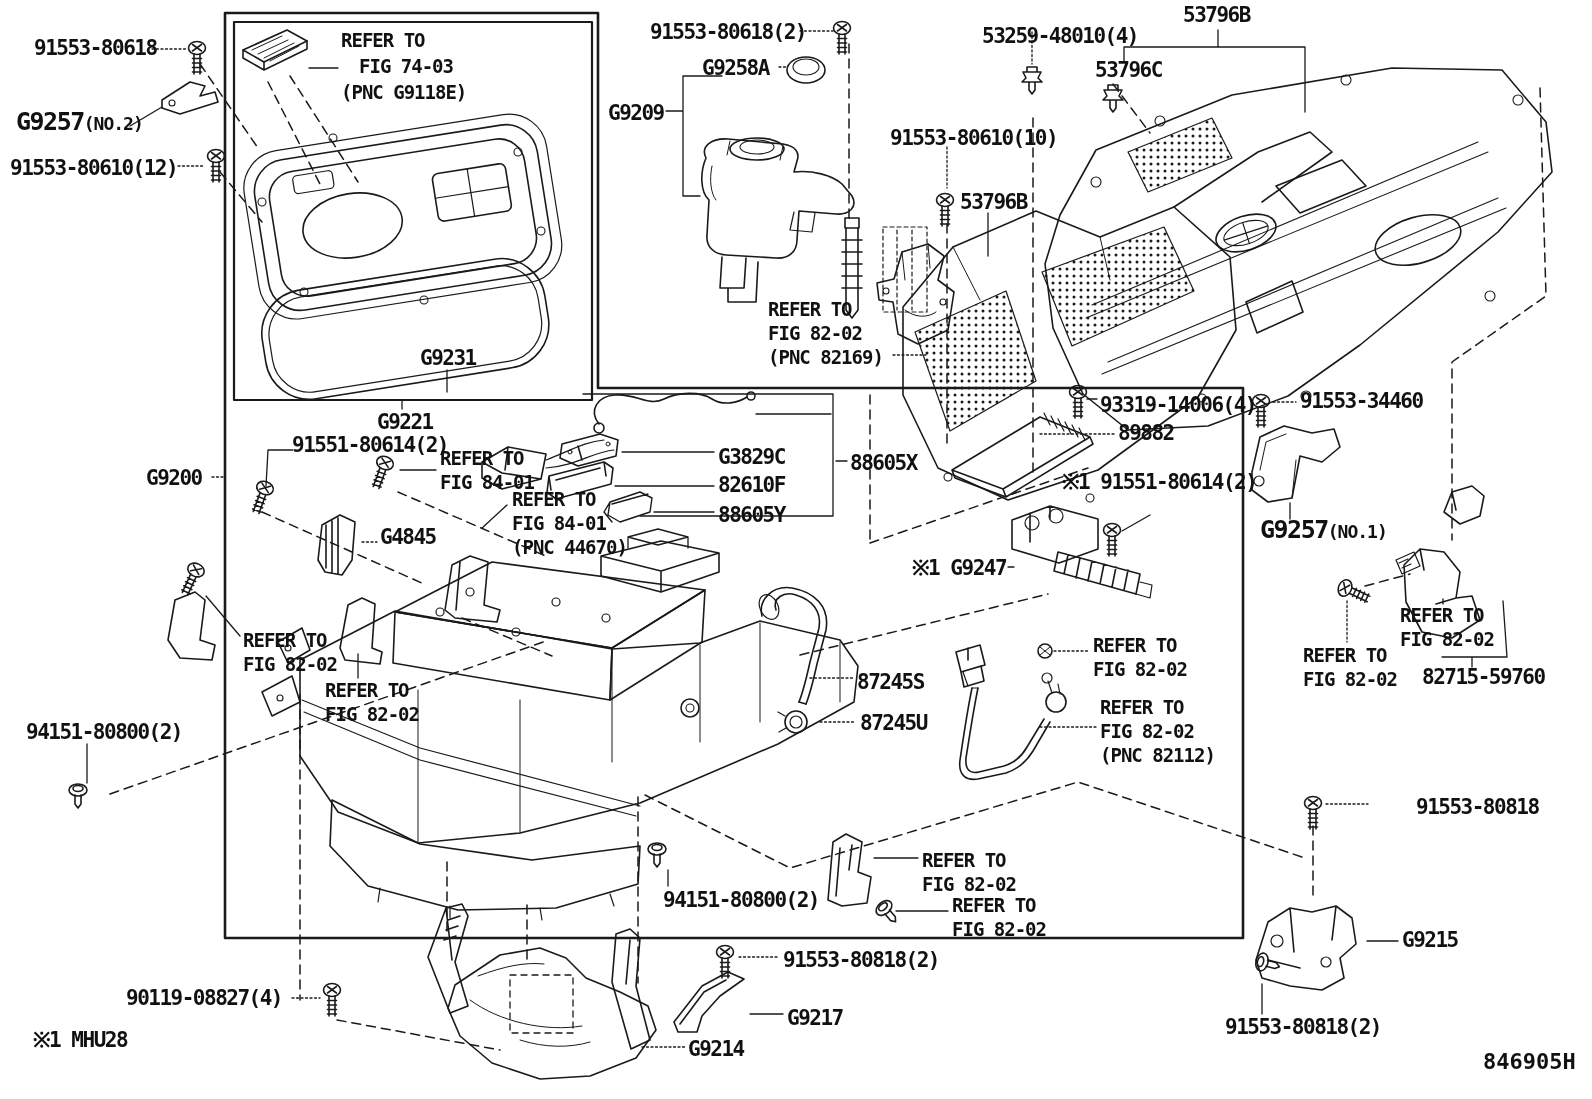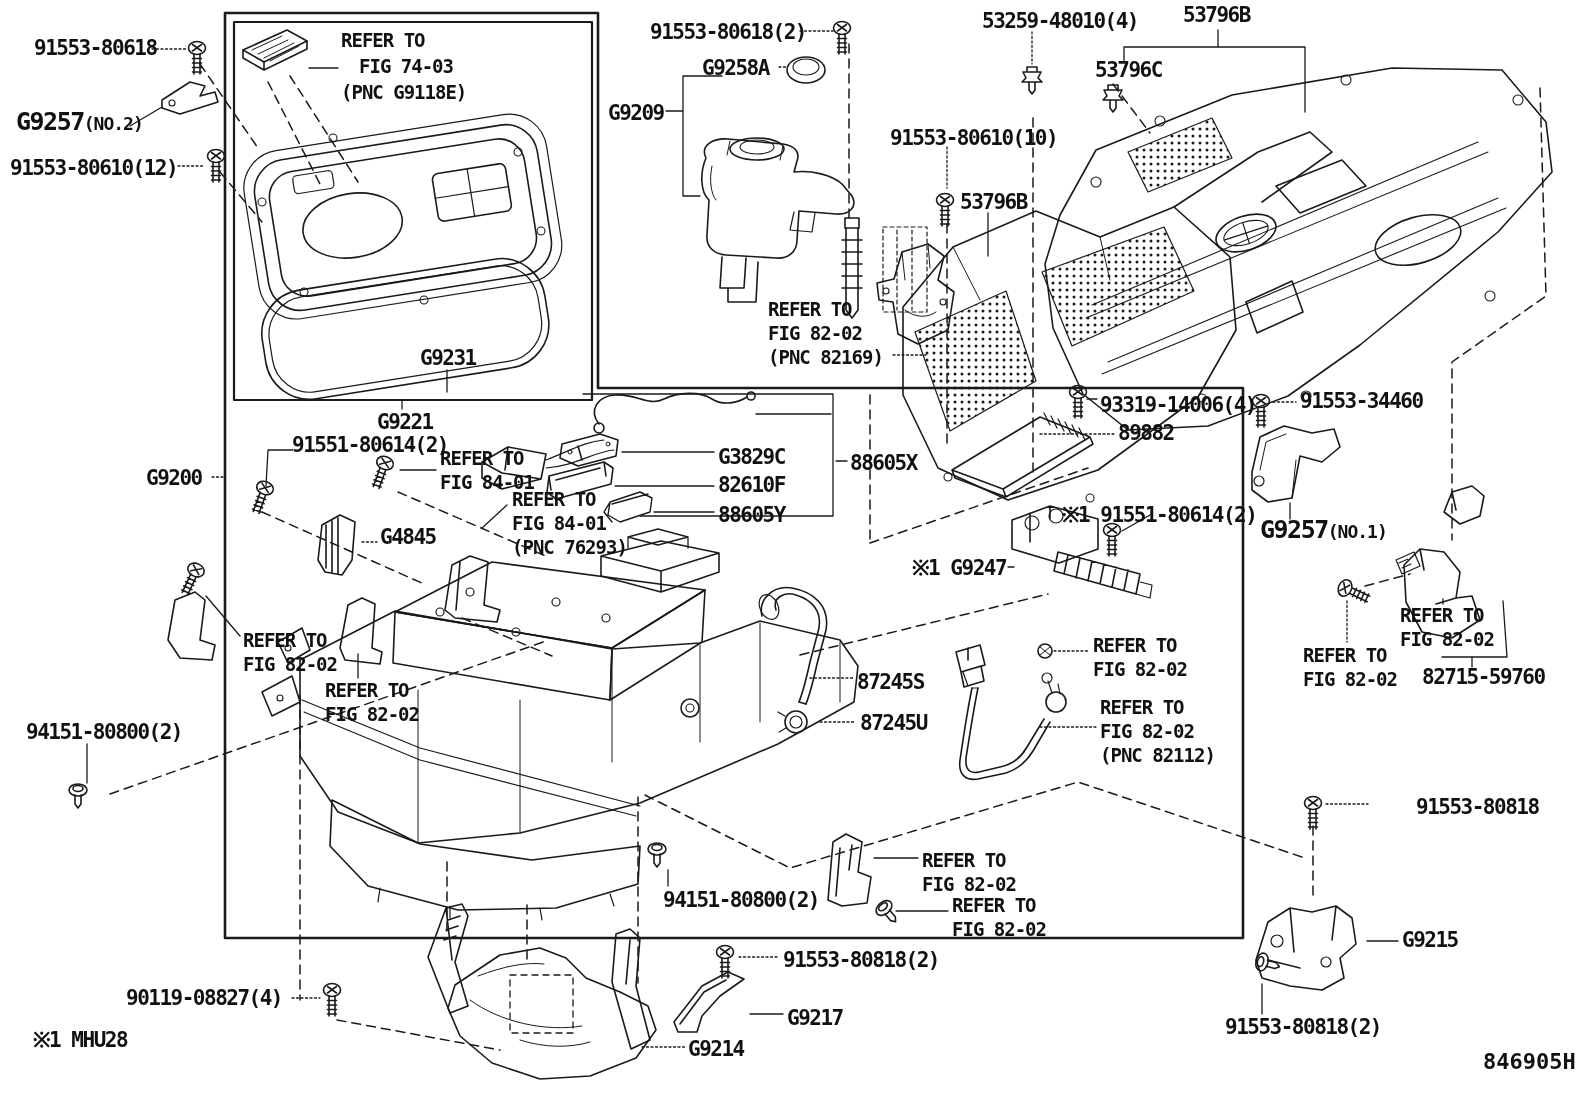--- a/index.html
+++ b/index.html
@@ -333,21 +333,21 @@
 <div class="lbl rf" style="left:359px;top:54px">FIG 74-03</div>
 <div class="lbl rf" style="left:341px;top:80px">(PNC G9118E)</div>
 <div class="lbl" style="left:420px;top:346px">G9231</div>
 <div class="lbl" style="left:377px;top:410px">G9221</div>
 
 <div class="lbl" style="left:292px;top:433px">91551-80614(2)</div>
 <div class="lbl rf" style="left:440px;top:446px">REFER TO</div>
 <div class="lbl rf" style="left:440px;top:470px">FIG 84-01</div>
 <div class="lbl rf" style="left:512px;top:487px">REFER TO</div>
 <div class="lbl rf" style="left:512px;top:511px">FIG 84-01</div>
-<div class="lbl rf" style="left:512px;top:535px">(PNC 76293)</div>
+<div class="lbl rf" style="left:512px;top:535px">(PNC 44670)</div>
 <div class="lbl" style="left:380px;top:525px">G4845</div>
 <div class="lbl" style="left:146px;top:466px">G9200</div>
 
 <div class="lbl rf" style="left:243px;top:628px">REFER TO</div>
 <div class="lbl rf" style="left:243px;top:652px">FIG 82-02</div>
 <div class="lbl rf" style="left:325px;top:678px">REFER TO</div>
 <div class="lbl rf" style="left:325px;top:702px">FIG 82-02</div>
 <div class="lbl" style="left:26px;top:720px">94151-80800(2)</div>
 <div class="lbl" style="left:126px;top:986px">90119-08827(4)</div>
 <div class="lbl" style="left:33px;top:1028px">※1 MHU28</div>
@@ -363,32 +363,32 @@
 
 <div class="lbl" style="left:857px;top:670px">87245S</div>
 <div class="lbl" style="left:860px;top:711px">87245U</div>
 <div class="lbl rf" style="left:1093px;top:633px">REFER TO</div>
 <div class="lbl rf" style="left:1093px;top:657px">FIG 82-02</div>
 <div class="lbl rf" style="left:1100px;top:695px">REFER TO</div>
 <div class="lbl rf" style="left:1100px;top:719px">FIG 82-02</div>
 <div class="lbl rf" style="left:1100px;top:743px">(PNC 82112)</div>
 
 <div class="lbl" style="left:912px;top:556px">※1 G9247</div>
-<div class="lbl" style="left:1062px;top:503px">※1 91551-80614(2)</div>
+<div class="lbl" style="left:1062px;top:470px">※1 91551-80614(2)</div>
 <div class="lbl" style="left:1100px;top:393px">93319-14006(4)</div>
 <div class="lbl" style="left:1118px;top:421px">89882</div>
 <div class="lbl" style="left:850px;top:451px">88605X</div>
 <div class="lbl" style="left:718px;top:445px">G3829C</div>
 <div class="lbl" style="left:718px;top:473px">82610F</div>
 <div class="lbl" style="left:718px;top:503px">88605Y</div>
 
 <div class="lbl" style="left:702px;top:56px">G9258A</div>
 <div class="lbl" style="left:608px;top:101px">G9209</div>
 <div class="lbl" style="left:650px;top:20px">91553-80618(2)</div>
-<div class="lbl" style="left:982px;top:9px">53259-48010(4)</div>
+<div class="lbl" style="left:982px;top:24px">53259-48010(4)</div>
 <div class="lbl" style="left:1183px;top:3px">53796B</div>
 <div class="lbl" style="left:1095px;top:58px">53796C</div>
 <div class="lbl" style="left:890px;top:126px">91553-80610(10)</div>
 <div class="lbl" style="left:960px;top:190px">53796B</div>
 <div class="lbl rf" style="left:768px;top:297px">REFER TO</div>
 <div class="lbl rf" style="left:768px;top:321px">FIG 82-02</div>
 <div class="lbl rf" style="left:768px;top:345px">(PNC 82169)</div>
 
 <div class="lbl" style="left:1300px;top:389px">91553-34460</div>
 <div class="lbl" style="left:1260px;top:518px"><span class="big">G9257</span><span class="suf">(NO.1)</span></div>

